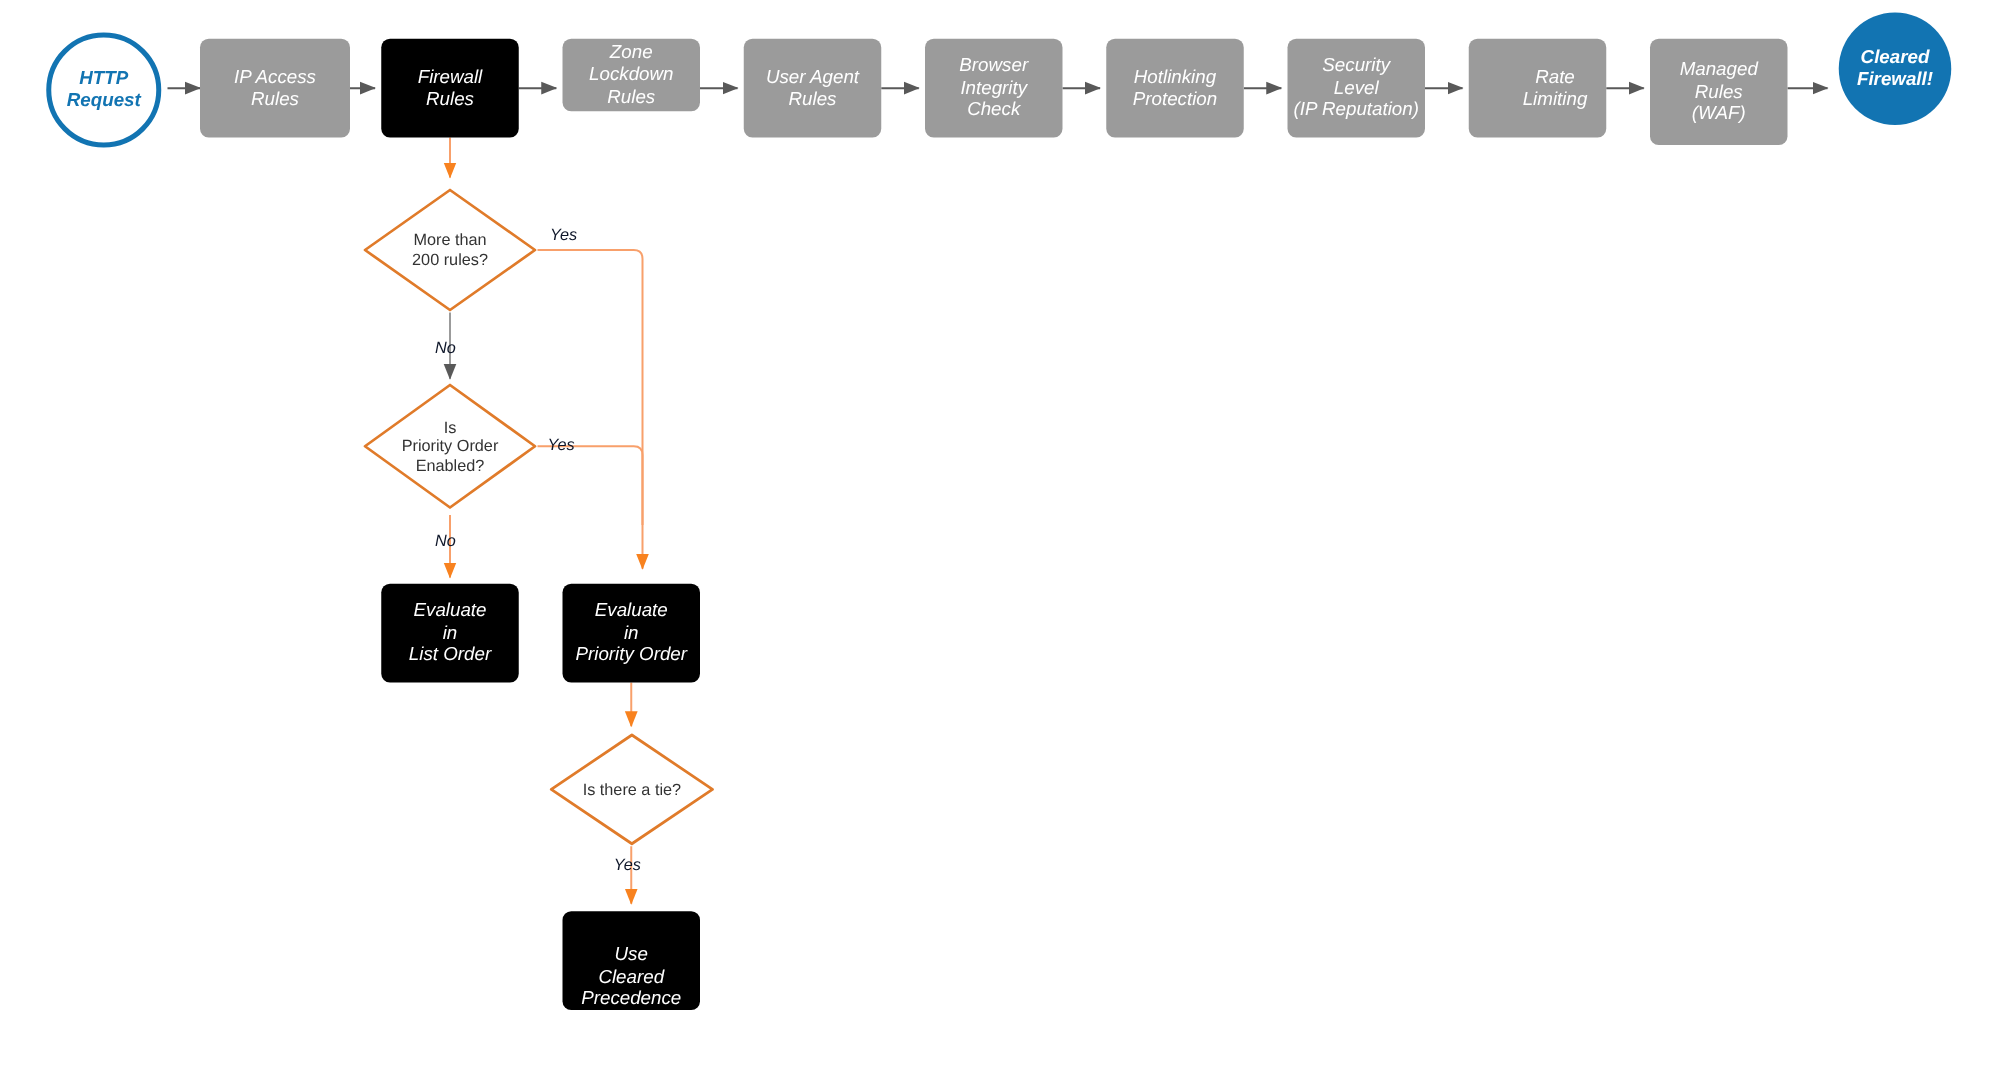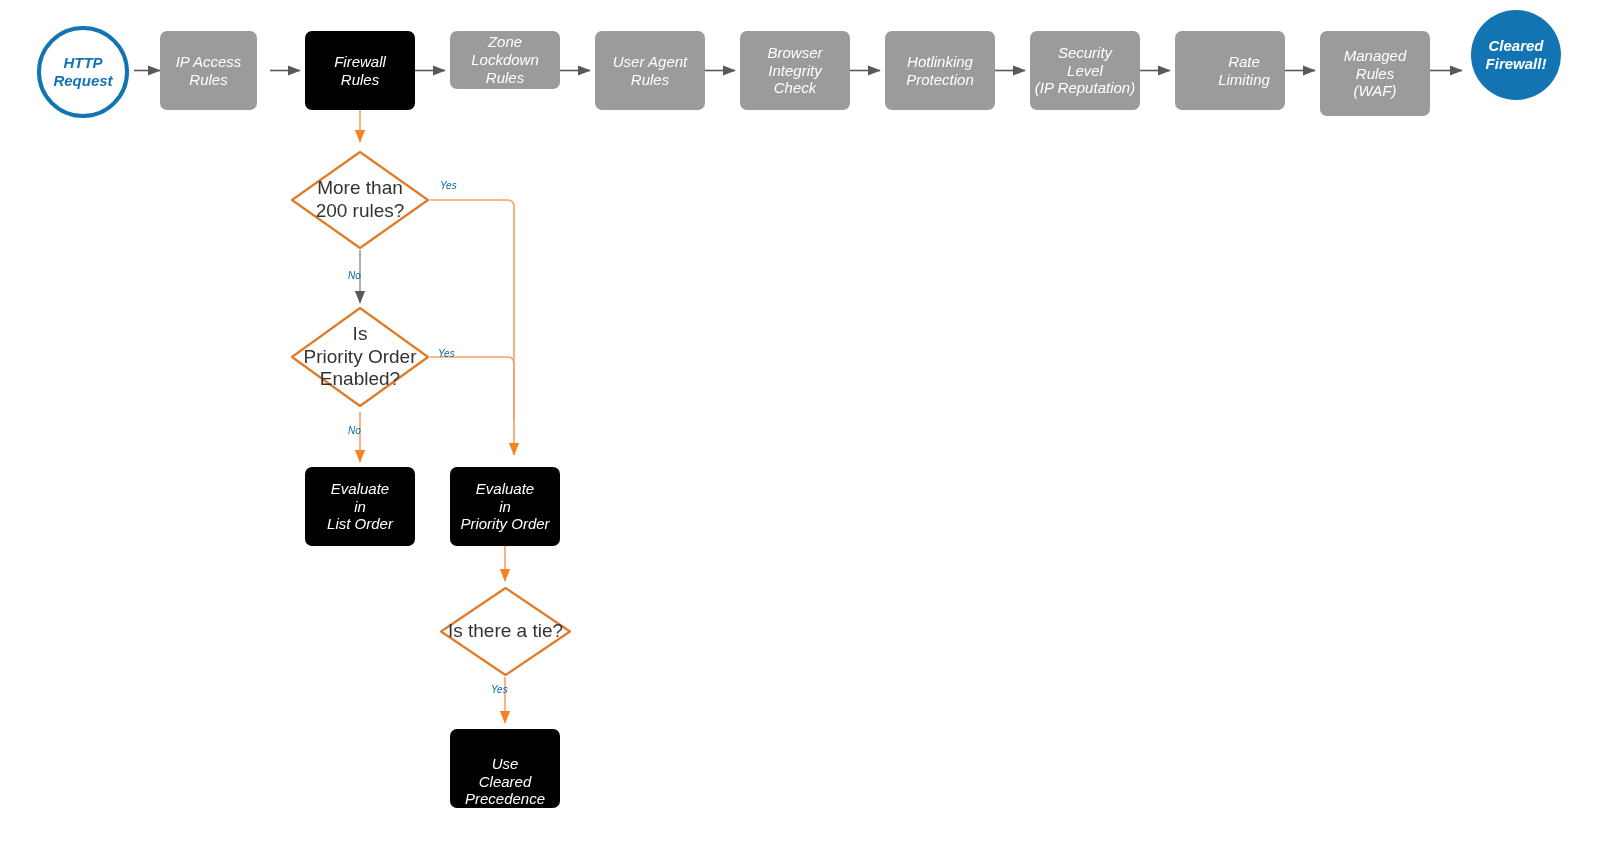--- a/index.html
+++ b/index.html
@@ -78,30 +78,30 @@
   .diamond .dia-svg {
     position: absolute;
     left: 0; top: 0;
     width: 100%;
     height: 100%;
   }
   .diamond .dia-label {
     position: relative;
     z-index: 2;
     color: #333333;
-    font-size: 19px;
+    font-size: 13px;
     line-height: 1.2;
     padding: 0 6px;
   }
 
   .edge-label {
     position: absolute;
-    font-size: 10px;
-    font-style: italic;
-    color: #0369a1;
+    font-size: 13px;
+    font-style: italic;
+    color: #0f172a;
     white-space: nowrap;
   }
 </style>
 </head>
 <body>
 
 <div id="canvas">
 
   <svg id="edges" viewBox="0 0 1600 858">
     <defs>
@@ -141,21 +141,21 @@
     <line x1="493" y1="677" x2="493" y2="723" stroke="#f8a06b" stroke-width="1.6" fill="none" marker-end="url(#arrow-orange)"></line>
   </svg>
 
   <div class="node circle outline" style="left:25px; top:26px; width:92px; height:92px;">
     <div>
       <div>HTTP</div>
       <div>Request</div>
     </div>
   </div>
 
-  <div class="node box gray" style="left:148px; top:31px; width:97px; height:79px;">
+  <div class="node box gray" style="left:148px; top:31px; width:120px; height:79px;">
     <div>
       <div>IP Access</div>
       <div>Rules</div>
     </div>
   </div>
 
   <div class="node box orange" style="left:293px; top:31px; width:110px; height:79px;">
     <div>
       <div>Firewall</div>
       <div>Rules</div>

